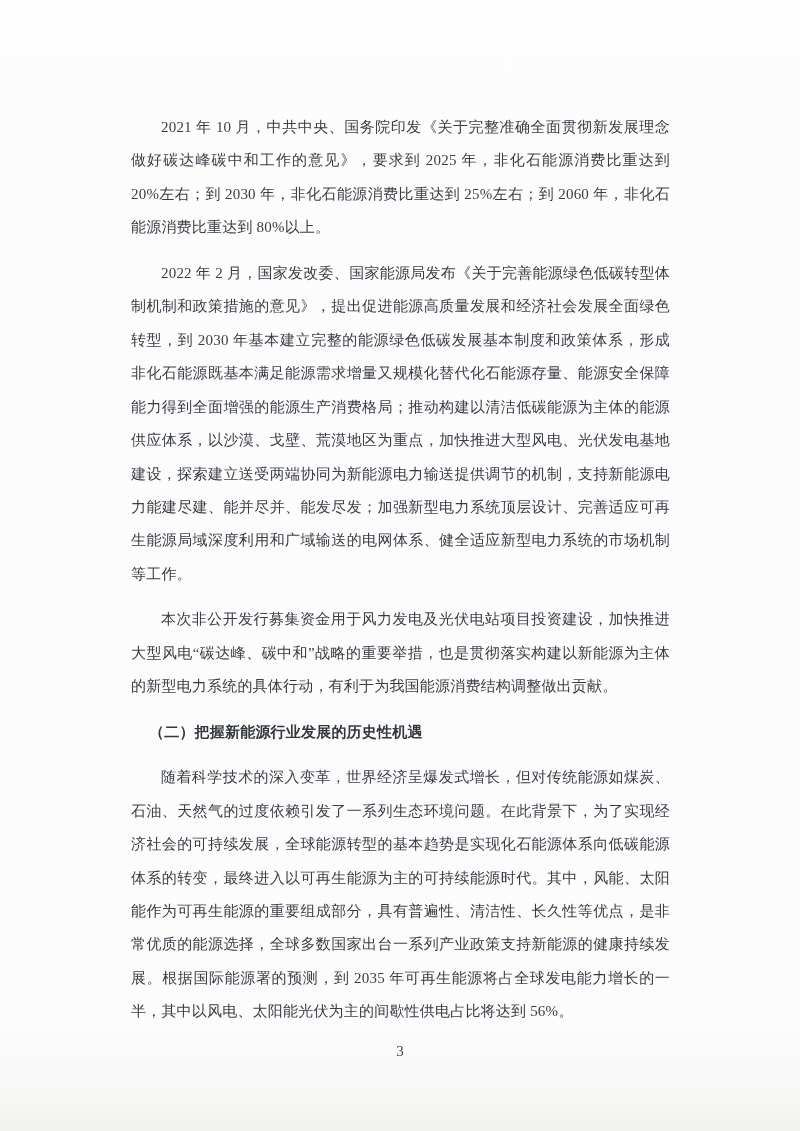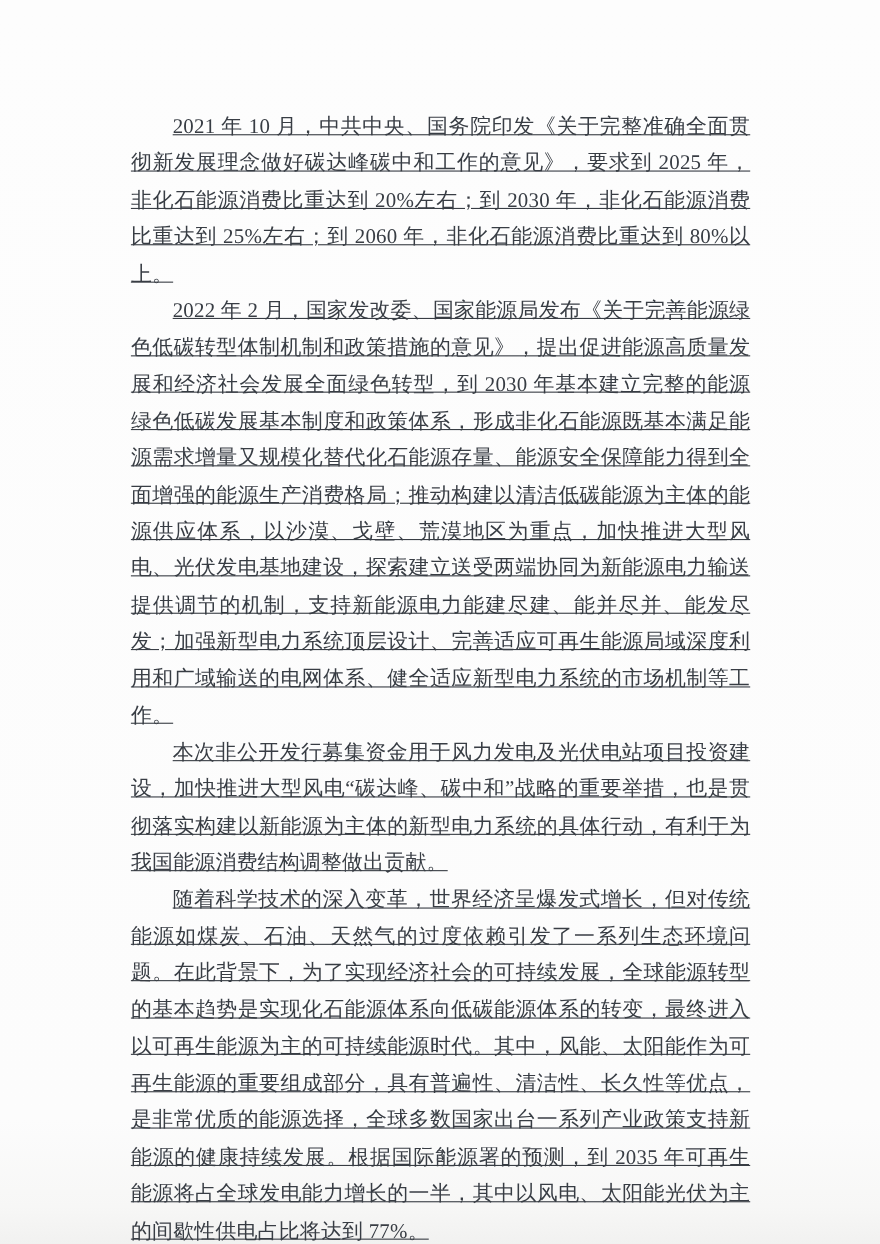--- a/index.html
+++ b/index.html
@@ -18,30 +18,29 @@
     overflow: hidden;
     box-sizing: border-box;
   }
   .content {
     position: absolute;
     left: 119px;
     right: 118px;
     top: 99px;
   }
   .content p, .content h3 {
-    margin: 0;
+    margin: 12px;
     padding: 0;
-    font-size: 19px;
+    font-size: 15px;
     font-weight: normal;
     line-height: 33.45px;
     text-align: justify;
     text-justify: inter-ideograph;
     text-indent: 2em;
     letter-spacing: 0.2px;
-    text-decoration: underline;
   }
   .content h3.heading {
     font-weight: bold;
     text-indent: 1.2em;
     color: #33383e;
   }
   .content p.para-last {
     margin-top: 7px;
   }
   .page-number {
@@ -56,16 +55,17 @@
   }
 </style>
 </head>
 <body>
 
 <div class="page">
   <div class="content">
     <p>2021 年 10 月，中共中央、国务院印发《关于完整准确全面贯彻新发展理念做好碳达峰碳中和工作的意见》，要求到 2025 年，非化石能源消费比重达到 20%左右；到 2030 年，非化石能源消费比重达到 25%左右；到 2060 年，非化石能源消费比重达到 80%以上。</p>
     <p>2022 年 2 月，国家发改委、国家能源局发布《关于完善能源绿色低碳转型体制机制和政策措施的意见》，提出促进能源高质量发展和经济社会发展全面绿色转型，到 2030 年基本建立完整的能源绿色低碳发展基本制度和政策体系，形成非化石能源既基本满足能源需求增量又规模化替代化石能源存量、能源安全保障能力得到全面增强的能源生产消费格局；推动构建以清洁低碳能源为主体的能源供应体系，以沙漠、戈壁、荒漠地区为重点，加快推进大型风电、光伏发电基地建设，探索建立送受两端协同为新能源电力输送提供调节的机制，支持新能源电力能建尽建、能并尽并、能发尽发；加强新型电力系统顶层设计、完善适应可再生能源局域深度利用和广域输送的电网体系、健全适应新型电力系统的市场机制等工作。</p>
     <p>本次非公开发行募集资金用于风力发电及光伏电站项目投资建设，加快推进大型风电“碳达峰、碳中和”战略的重要举措，也是贯彻落实构建以新能源为主体的新型电力系统的具体行动，有利于为我国能源消费结构调整做出贡献。</p>
-    <p>随着科学技术的深入变革，世界经济呈爆发式增长，但对传统能源如煤炭、石油、天然气的过度依赖引发了一系列生态环境问题。在此背景下，为了实现经济社会的可持续发展，全球能源转型的基本趋势是实现化石能源体系向低碳能源体系的转变，最终进入以可再生能源为主的可持续能源时代。其中，风能、太阳能作为可再生能源的重要组成部分，具有普遍性、清洁性、长久性等优点，是非常优质的能源选择，全球多数国家出台一系列产业政策支持新能源的健康持续发展。根据国际能源署的预测，到 2035 年可再生能源将占全球发电能力增长的一半，其中以风电、太阳能光伏为主的间歇性供电占比将达到 77%。</p>
+    <h3 class="heading">（二）把握新能源行业发展的历史性机遇</h3>
+    <p>随着科学技术的深入变革，世界经济呈爆发式增长，但对传统能源如煤炭、石油、天然气的过度依赖引发了一系列生态环境问题。在此背景下，为了实现经济社会的可持续发展，全球能源转型的基本趋势是实现化石能源体系向低碳能源体系的转变，最终进入以可再生能源为主的可持续能源时代。其中，风能、太阳能作为可再生能源的重要组成部分，具有普遍性、清洁性、长久性等优点，是非常优质的能源选择，全球多数国家出台一系列产业政策支持新能源的健康持续发展。根据国际能源署的预测，到 2035 年可再生能源将占全球发电能力增长的一半，其中以风电、太阳能光伏为主的间歇性供电占比将达到 56%。</p>
   </div>
   <div class="page-number">3</div>
 </div>
 
 </body></html>

